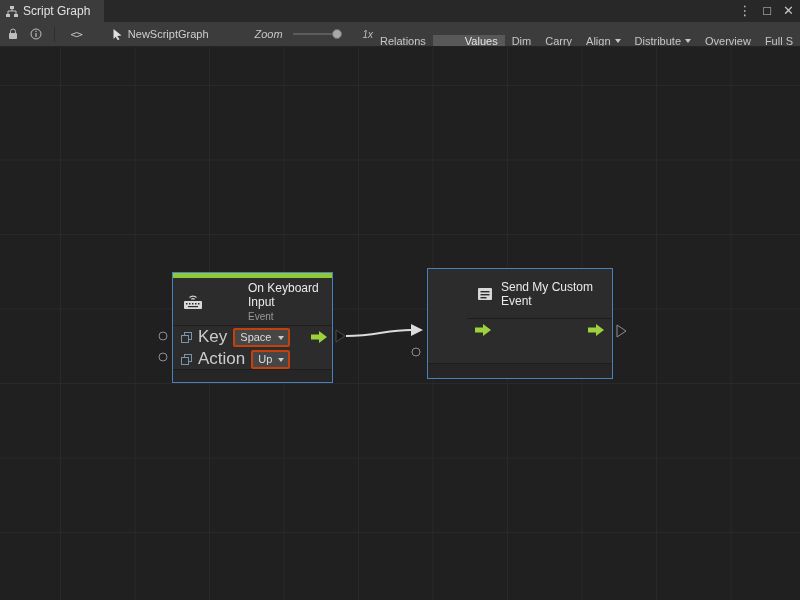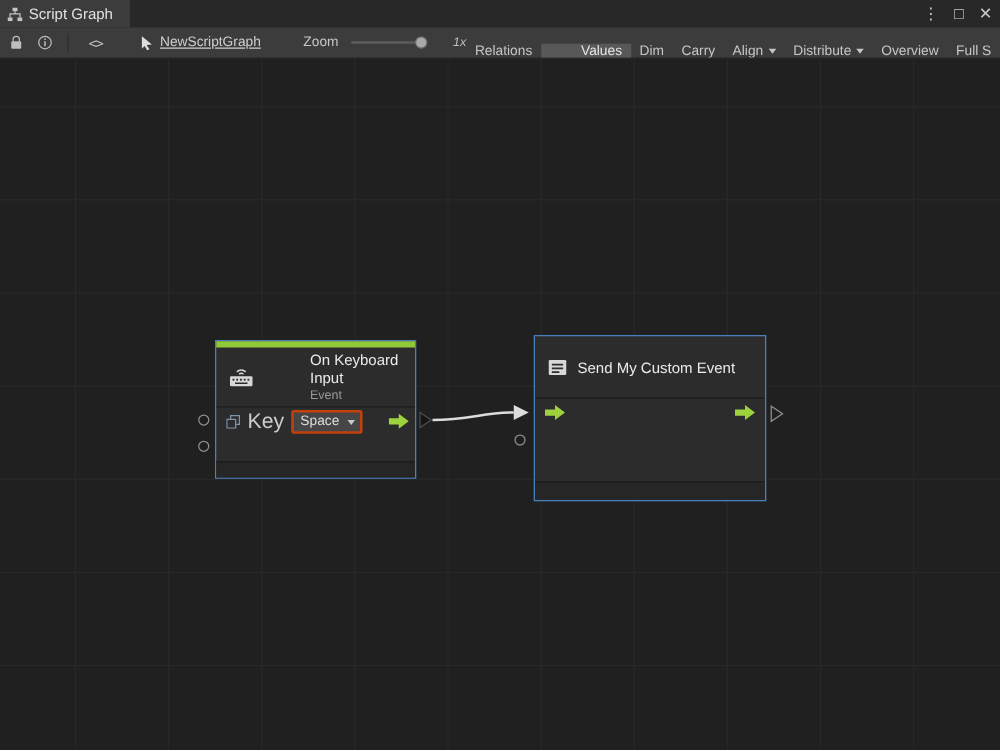--- a/index.html
+++ b/index.html
@@ -18,42 +18,42 @@
   
   .toolbar { position:absolute; top:22px; left:0; right:0; height:25px; background:#3c3c3c;
              border-bottom:1px solid #242424; display:flex; align-items:center;
              font-size:11px; color:#c6c6c6; white-space:nowrap; overflow:hidden; }
   .tb-icon { display:inline-flex; align-items:center; justify-content:center; height:25px; }
   .tb-icon.lock { margin-left:8px; }
   .tb-icon.info { margin-left:12px; }
   .tb-sep { width:1px; height:15px; background:#2d2d2d; margin-left:12px; }
   .tb-icon.code { margin-left:16px; font-family:"DejaVu Sans Mono", monospace; font-size:11px;
                   color:#c2c2c2; letter-spacing:-1px; }
-  .crumb { display:flex; align-items:flex-start; gap:5px; margin-left:30px; color:#cfcfcf;text-decoration:underline; }
-  .zoom-label { margin-left:34px; }
+  .crumb { display:flex; align-items:flex-start; gap:5px; margin-left:30px; color:#cfcfcf; }
+  .zoom-label { margin-left:46px;font-style:italic; }
   .zoom-track { position:relative; width:86px; height:2px; background:#5c5c5c; margin-left:10px; }
   .zoom-knob { position:absolute; right:0; top:-4px; width:10px; height:10px; border-radius:50%;
                background:#a8a8a8; border:1px solid #6c6c6c; }
   .zoom-val { margin-left:20px; font-size:10px; color:#bdbdbd;font-style:italic; }
   .tb-buttons { margin-left:auto; display:flex; align-items:flex-end; height:25px; }
   .tb-btn { display:flex; align-items:center; padding:0 7px; color:#c6c6c6; cursor:default; }
   .tb-btn.active { background:#585858; color:#e6e6e6;padding-left:32px; }
   .tb-btn.caret::after { content:""; margin-left:4px; border-left:3px solid transparent;
         border-right:3px solid transparent; border-top:4px solid #c6c6c6; }
 
   
   .canvas { position:absolute; top:47px; left:0; right:0; bottom:0; background:#202020;
     background-image: linear-gradient(to right, #292929 1px, transparent 1px),
                       linear-gradient(to bottom, #292929 1px, transparent 1px);
     background-size:74.5px 74.5px; background-position:60px 38px; }
 
   
   .node { position:absolute; background:#2c2c2c; border:1px solid #4c7fbe; }
   .node1 { left:172px; top:272px; width:161px; height:111px; }
-  .node2 { left:427px; top:268px; width:186px; height:133px; }
+  .node2 { left:427px; top:268px; width:186px; height:111px;padding-left:39px; }
   .accent { height:5px; background:#8fc93a; }
   .nheader { display:flex; align-items:center; gap:7px; padding:0 9px;
              border-bottom:1px solid #1d1d1d; }
   .node1 .nheader { height:48px;gap:44px; }
   .node2 .nheader { height:50px; }
   .ntext { display:flex; flex-direction:column; gap:2px; }
   .ntitle { font-size:12px; color:#eaeaea; }
   .nsub { font-size:10px; color:#999; }
   .nicon { display:inline-flex; }
   .prow { position:relative; display:flex; align-items:center; gap:6px; height:22px; padding:0 8px; }
@@ -175,20 +175,30 @@
           </svg>
       </span>
       <span class="plabel">Key</span>
       <span class="dd">Space</span>
       <span class="flow-out">
         <svg width="16" height="12" viewBox="0 0 16 12">
             <path d="M0 3.5H8V0l8 6-8 6V8.5H0z" fill="#9ed23c"></path>
           </svg>
       </span>
     </div>
+    <div class="prow">
+      <span class="nicon">
+        <svg width="11" height="11" viewBox="0 0 11 11">
+            <rect x="3.5" y="0.5" width="7" height="7" fill="none" stroke="#7d93a8"></rect>
+            <rect x="0.5" y="3.5" width="7" height="7" fill="#2c2c2c" stroke="#7d93a8"></rect>
+          </svg>
+      </span>
+      <span class="plabel">Action</span>
+      <span class="dd">Up</span>
+    </div>
     <div class="nfooter"></div>
   </div>
 
   <div class="node node2">
     <div class="nheader">
       <span class="nicon">
         <svg width="18" height="16" viewBox="0 0 18 16">
           <rect x="2" y="2" width="14" height="12" rx="1" fill="#d8d8d8"></rect>
           <g fill="#2c2c2c">
               <rect x="4.5" y="5" width="9" height="1.4"></rect>

